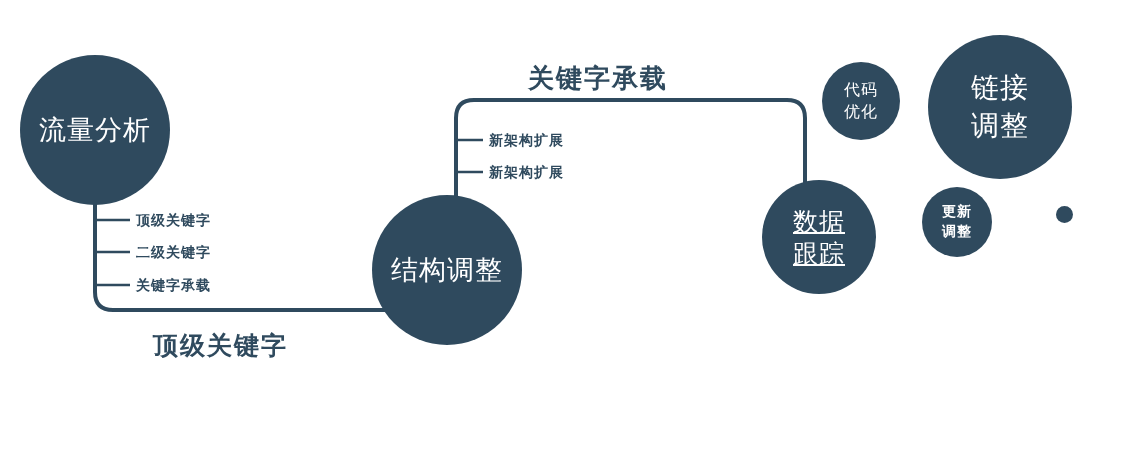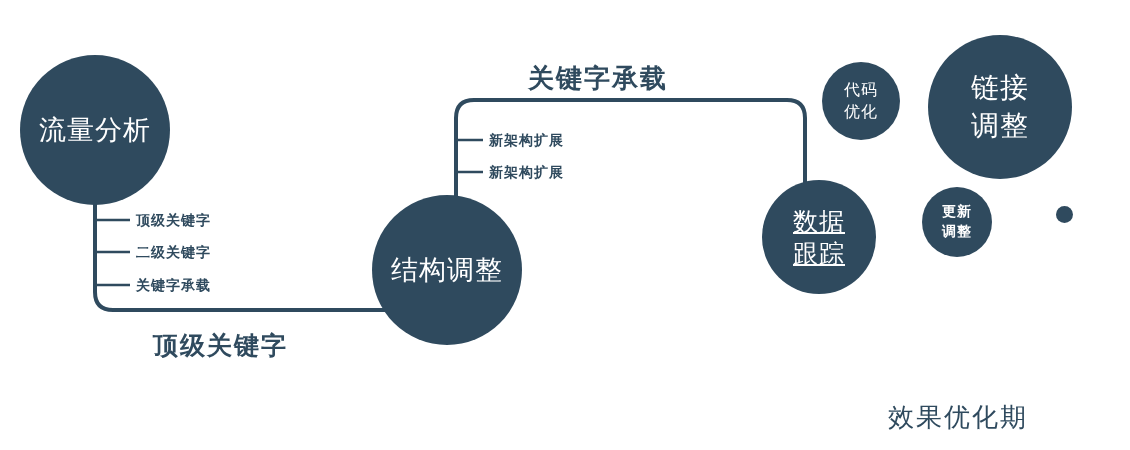--- a/index.html
+++ b/index.html
@@ -144,15 +144,14 @@
   <div class="edge-label el-userbase">顶级关键字</div>
   <div class="edge-label el-keyword">关键字承载</div>
 
   <div class="branch-label bl-1">顶级关键字</div>
   <div class="branch-label bl-2">二级关键字</div>
   <div class="branch-label bl-3">关键字承载</div>
 
   <div class="branch-label bl-4">新架构扩展</div>
   <div class="branch-label bl-5">新架构扩展</div>
 
-  <div class="caption">效果优化期</div>
 
 </div>
 
 </body></html>

